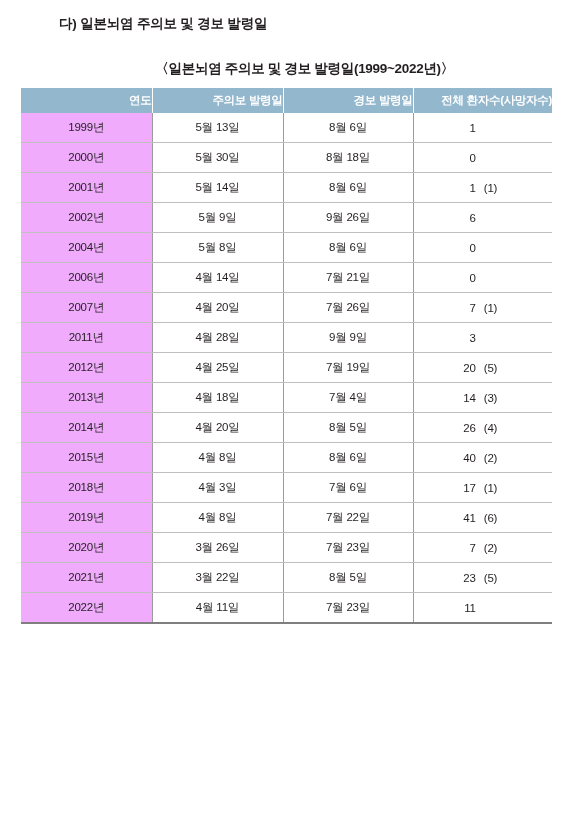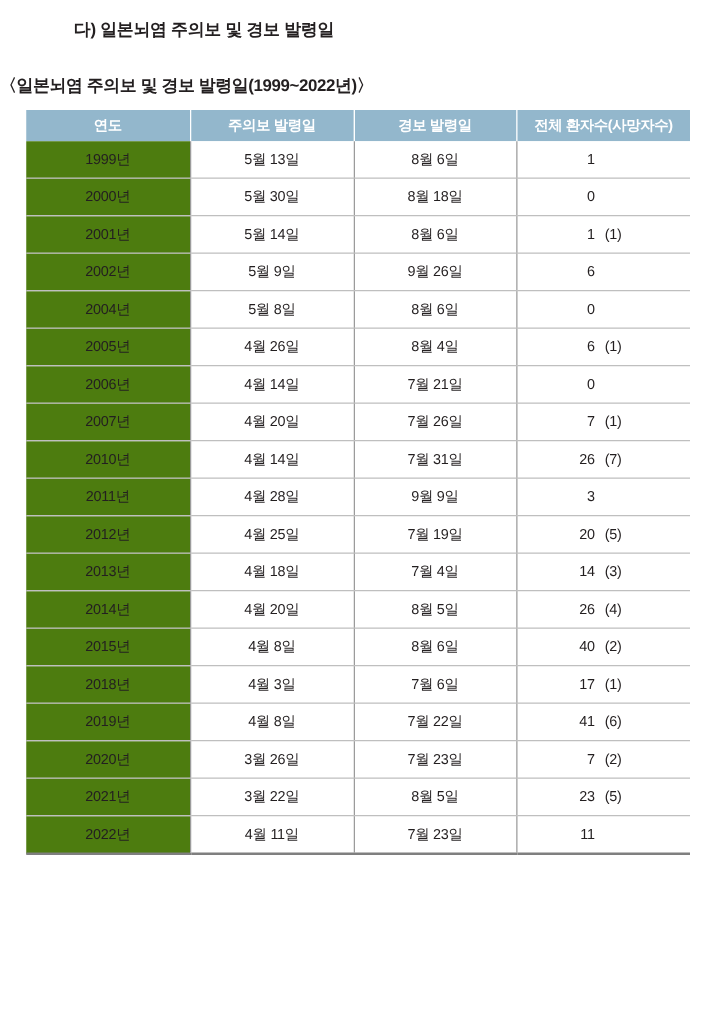--- a/index.html
+++ b/index.html
@@ -34,21 +34,21 @@
     white-space: nowrap;
     margin-left: 21px;
   }
 
   
   .table-caption {
     position: absolute;
     left: 0;
     top: 60px;
     width: 454px;
-    text-align: left;
+    text-align: right;
     font-size: 13.5px;
     font-weight: 700;
     letter-spacing: -0.3px;
     color: #231f20;
     white-space: nowrap;
   }
 
   
   .table-wrap {
     position: absolute;
@@ -70,21 +70,21 @@
   table.data-table col.c-cases   { width: 139px; }
 
   
   thead th {
     height: 25px;
     background: #93b7cc;
     color: #ffffff;
     font-size: 11.5px;
     font-weight: 700;
     letter-spacing: -0.3px;
-    text-align: center;
+    text-align: right;
     vertical-align: middle;
     padding: 0;
     border: none;
     border-right: 1px solid #ffffff;
     white-space: nowrap;
   }
   thead th:last-child { border-right: none; }
 
   
   tbody td {
@@ -101,21 +101,21 @@
     white-space: nowrap;
   }
   tbody td:last-child { border-right: none; }
 
   tbody tr:last-child td {
     border-bottom: 2px solid #7f7f7f;
   }
 
   
   tbody td.cell-year {
-    background: #4d7c0f;
+    background: #f0abfc;
   }
 
   
   td.cell-cases .cases-inner {
     display: block;
     width: 100%;
     text-align: center;
   }
   td.cell-cases .cases-pair {
     display: inline-block;
@@ -193,52 +193,36 @@
           </tr>
           <tr>
             <td class="cell-year">2004년</td>
             <td class="cell-advisory">5월 8일</td>
             <td class="cell-warning">8월 6일</td>
             <td class="cell-cases">
               <span class="cases-inner"><span class="cases-pair"><span class="num">0</span><span class="deaths"></span></span></span>
             </td>
           </tr>
           <tr>
-            <td class="cell-year">2005년</td>
-            <td class="cell-advisory">4월 26일</td>
-            <td class="cell-warning">8월 4일</td>
-            <td class="cell-cases">
-              <span class="cases-inner"><span class="cases-pair"><span class="num">6</span><span class="deaths">(1)</span></span></span>
-            </td>
-          </tr>
-          <tr>
             <td class="cell-year">2006년</td>
             <td class="cell-advisory">4월 14일</td>
             <td class="cell-warning">7월 21일</td>
             <td class="cell-cases">
               <span class="cases-inner"><span class="cases-pair"><span class="num">0</span><span class="deaths"></span></span></span>
             </td>
           </tr>
           <tr>
             <td class="cell-year">2007년</td>
             <td class="cell-advisory">4월 20일</td>
             <td class="cell-warning">7월 26일</td>
             <td class="cell-cases">
               <span class="cases-inner"><span class="cases-pair"><span class="num">7</span><span class="deaths">(1)</span></span></span>
             </td>
           </tr>
           <tr>
-            <td class="cell-year">2010년</td>
-            <td class="cell-advisory">4월 14일</td>
-            <td class="cell-warning">7월 31일</td>
-            <td class="cell-cases">
-              <span class="cases-inner"><span class="cases-pair"><span class="num">26</span><span class="deaths">(7)</span></span></span>
-            </td>
-          </tr>
-          <tr>
             <td class="cell-year">2011년</td>
             <td class="cell-advisory">4월 28일</td>
             <td class="cell-warning">9월 9일</td>
             <td class="cell-cases">
               <span class="cases-inner"><span class="cases-pair"><span class="num">3</span><span class="deaths"></span></span></span>
             </td>
           </tr>
           <tr>
             <td class="cell-year">2012년</td>
             <td class="cell-advisory">4월 25일</td>

